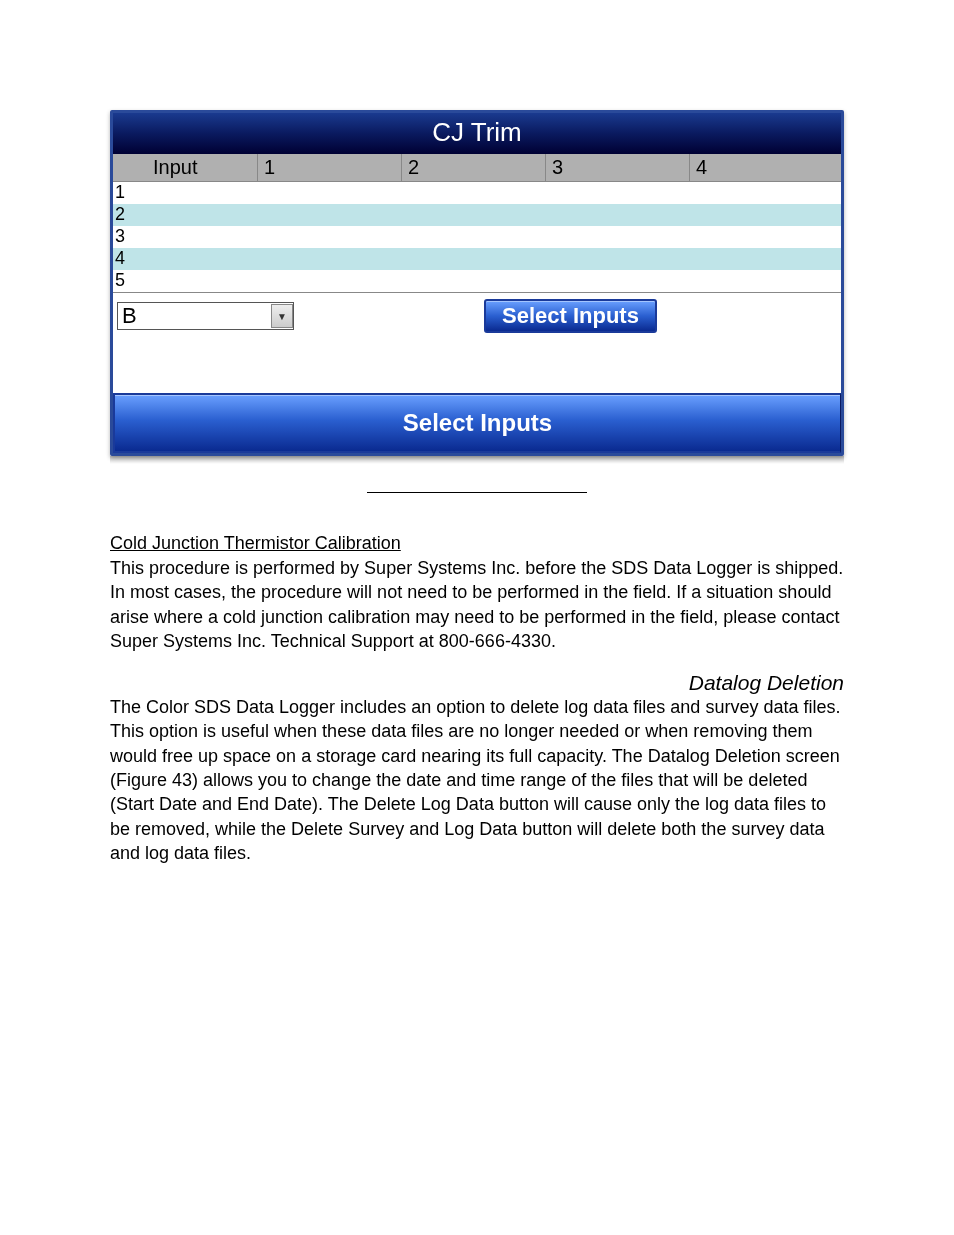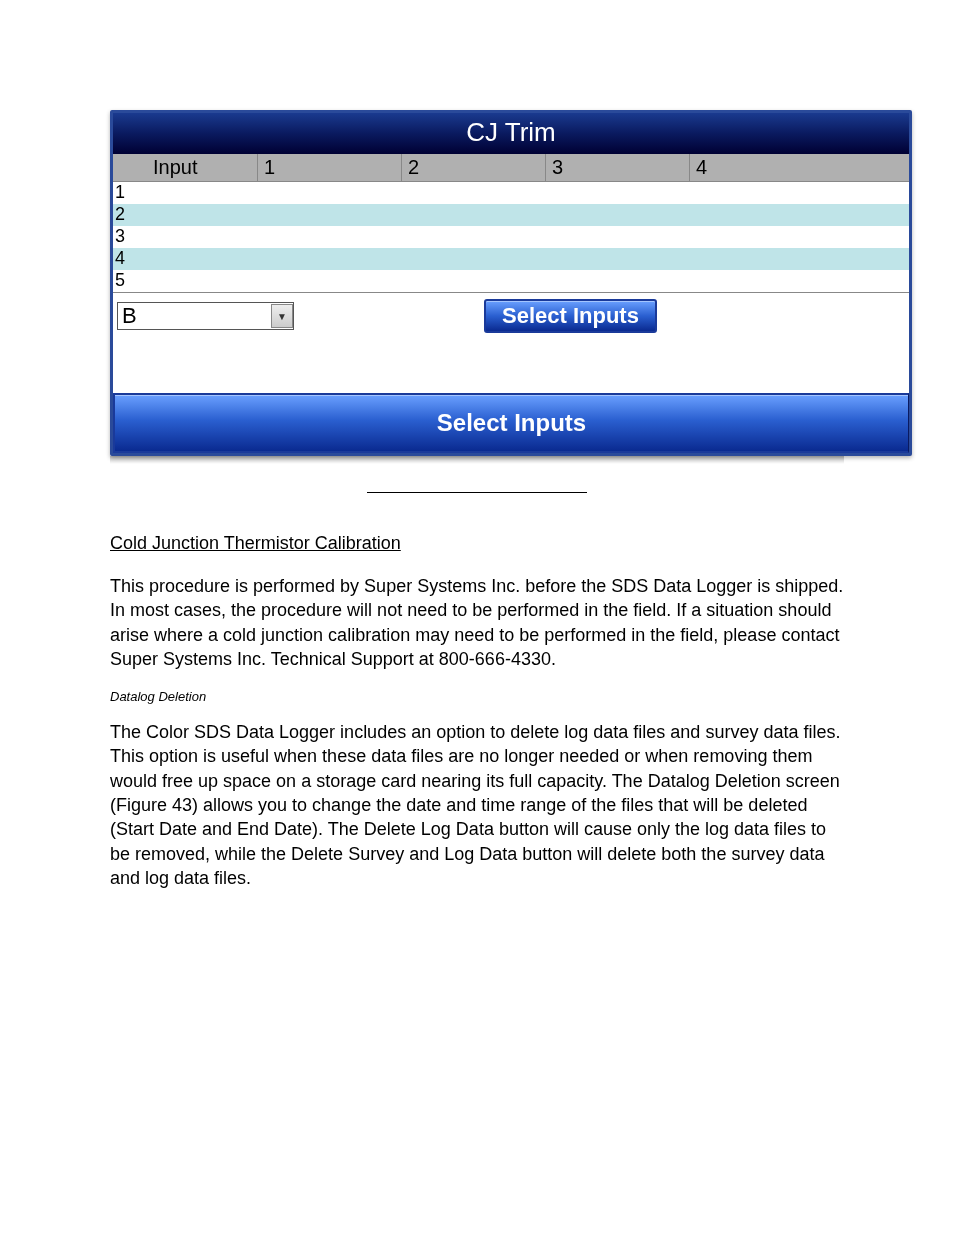--- a/index.html
+++ b/index.html
@@ -5,21 +5,21 @@
   * { box-sizing: border-box; }
   body {
     margin: 0;
     padding: 110px 110px 40px 110px;
     font-family: Verdana, Arial, sans-serif;
     background: #ffffff;
     color: #000;
     width: 954px;
   }
   .screen {
-    width: 802px;
+    width: 734px;
     border: 3px solid #2a4a9a;
     border-radius: 2px;
     box-shadow: 0 2px 4px rgba(0,0,0,0.3);
     background: #fff;
     position: relative;
   }
   .title-bar {
     background: linear-gradient(to bottom, #1a3a8f 0%, #0a1a5f 50%, #000033 100%);
     color: #fff;
     text-align: center;
@@ -137,31 +137,32 @@
   }
   .caption-rule {
     width: 220px;
     border: none;
     border-top: 1px solid #000;
     margin: 28px auto 40px auto;
   }
   .section-heading {
     font-size: 18px;
     text-decoration: underline;
-    margin-bottom: 20px;
+    margin-bottom: 2px;
   }
   .body-text {
     font-size: 18px;
     line-height: 1.35;
     margin: 0 0 18px 0;
   }
   .italic-heading {
-    font-size: 13px;
+    font-size: 21px;
     font-style: italic;
-    margin-bottom: 16px;
+    margin-bottom: 0;
+    text-align: right;
   }
 </style>
 </head>
 <body>
 
 <div class="screen">
 
   <div class="title-bar">CJ Trim</div>
 
   <div class="header-row">

